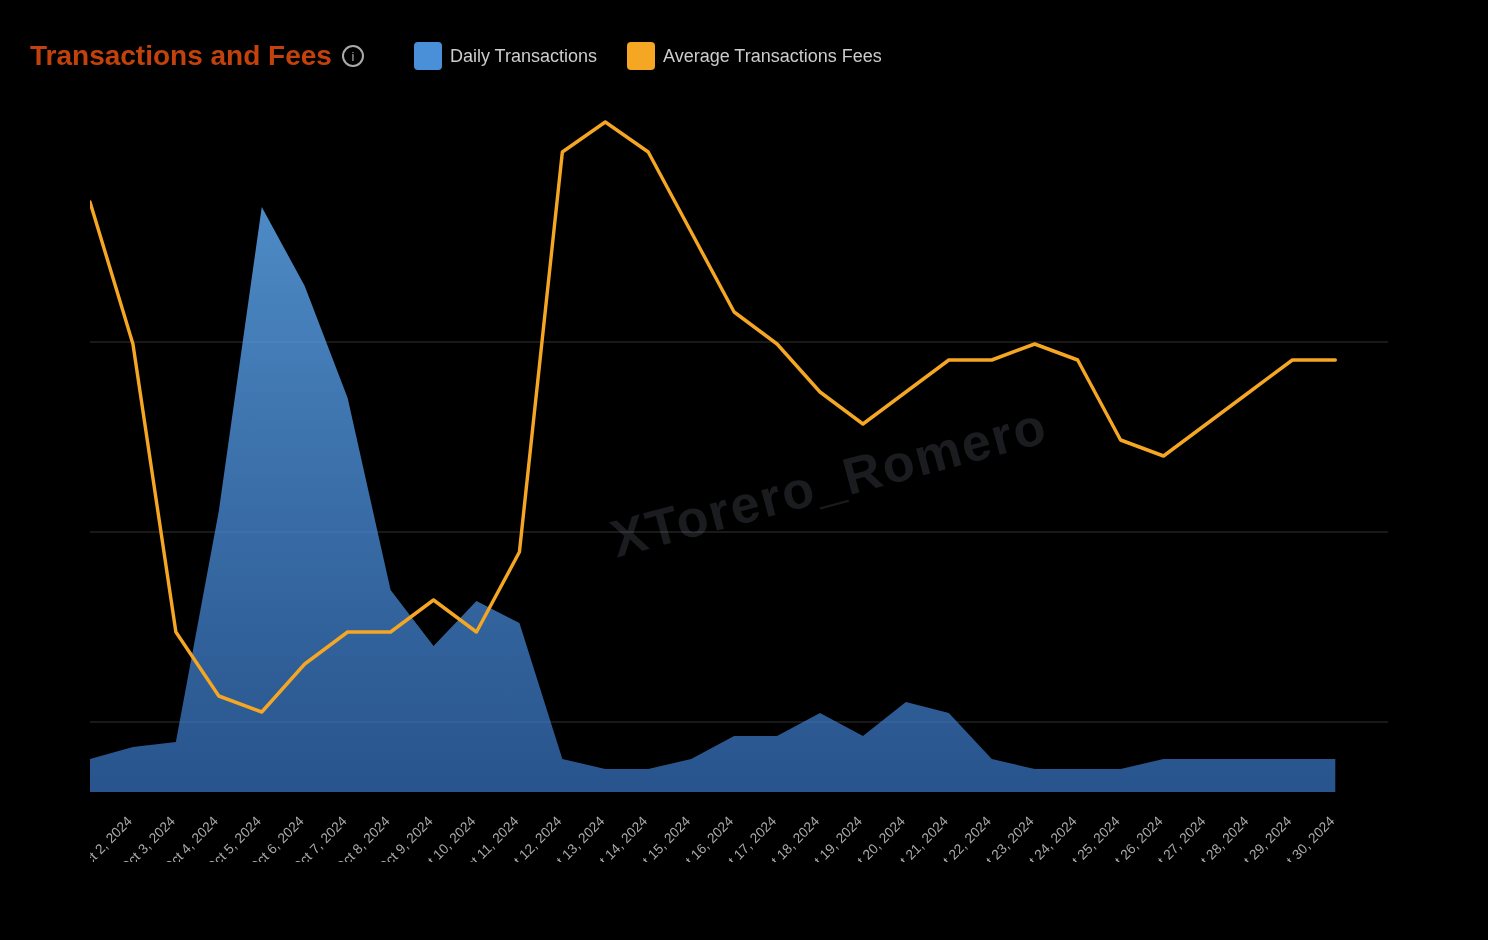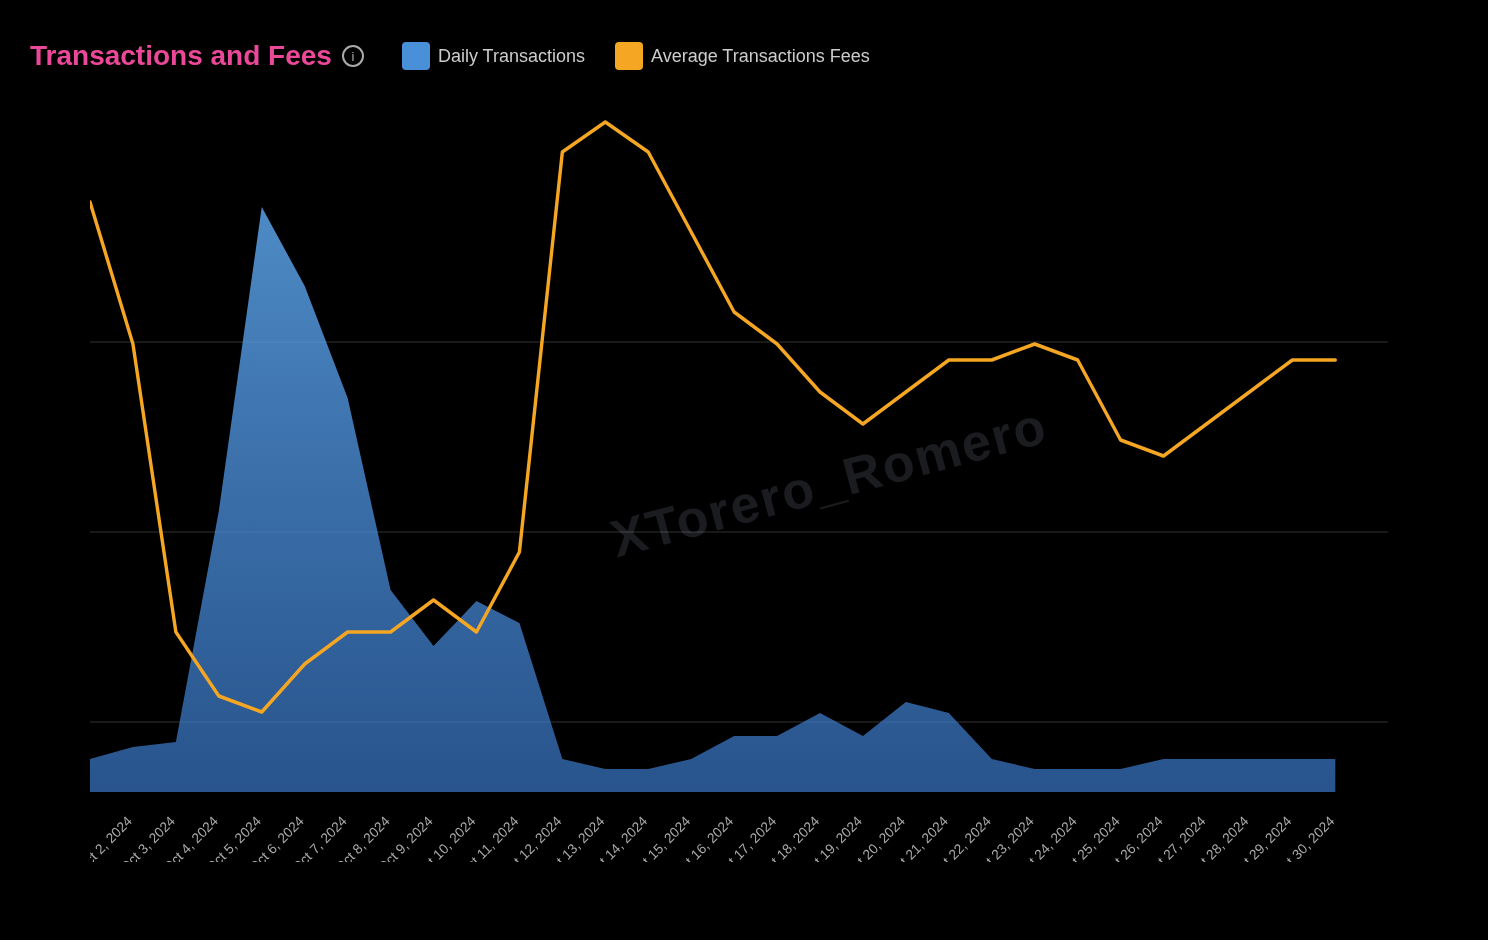--- a/index.html
+++ b/index.html
@@ -25,39 +25,39 @@
       padding-left: 10px;
     }
     .title-group {
       display: flex;
       align-items: center;
       gap: 10px;
     }
     .chart-title {
       font-size: 28px;
       font-weight: 700;
-      color: #ec4899;
+      color: #c2410c;
     }
     .info-icon {
       width: 22px;
       height: 22px;
       border: 2px solid #aaa;
       border-radius: 50%;
       display: inline-flex;
       align-items: center;
       justify-content: center;
       font-size: 13px;
       color: #aaa;
       cursor: pointer;
     }
     .legend {
       display: flex;
       align-items: center;
       gap: 30px;
-      margin-left: 8px;
+      margin-left: 20px;
     }
     .legend-item {
       display: flex;
       align-items: center;
       gap: 8px;
       font-size: 18px;
       color: #ccc;
     }
     .legend-box {
       width: 28px;

